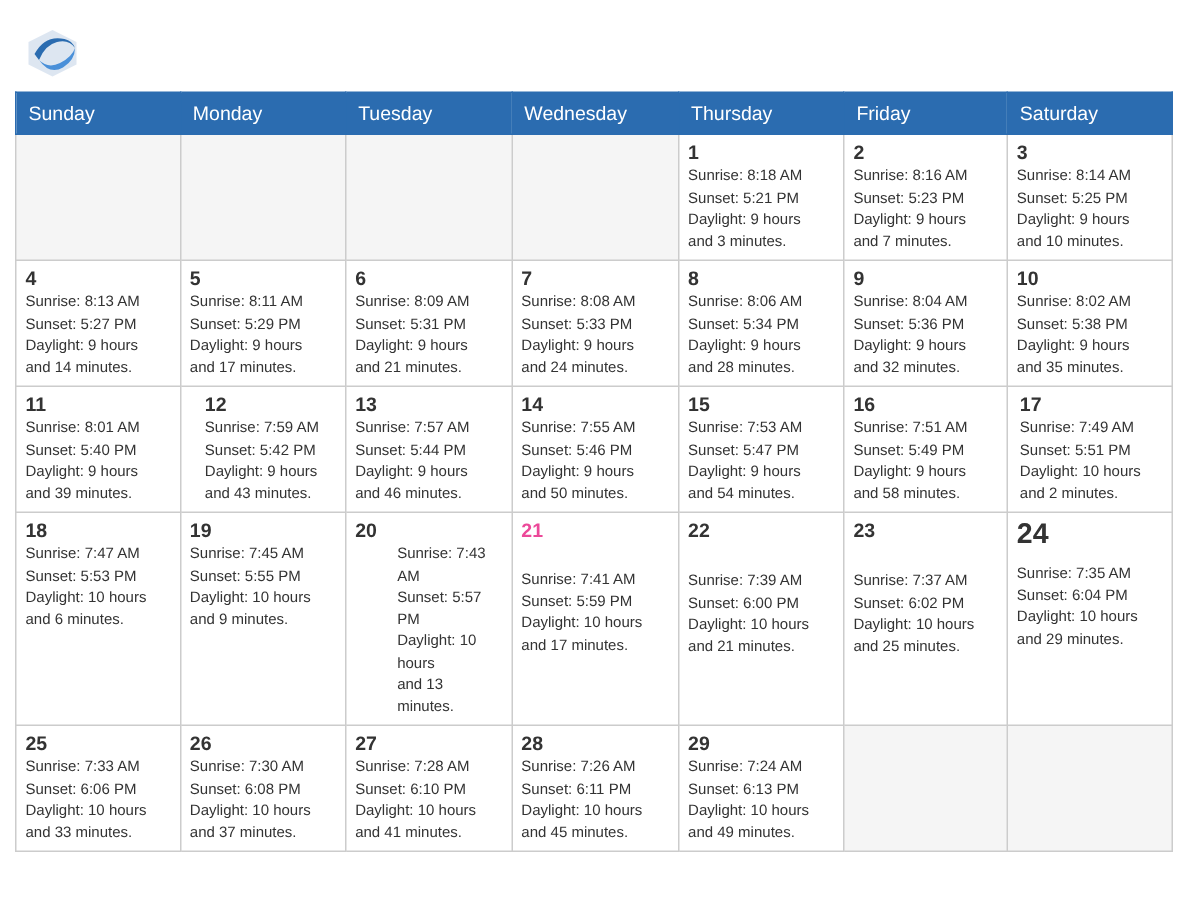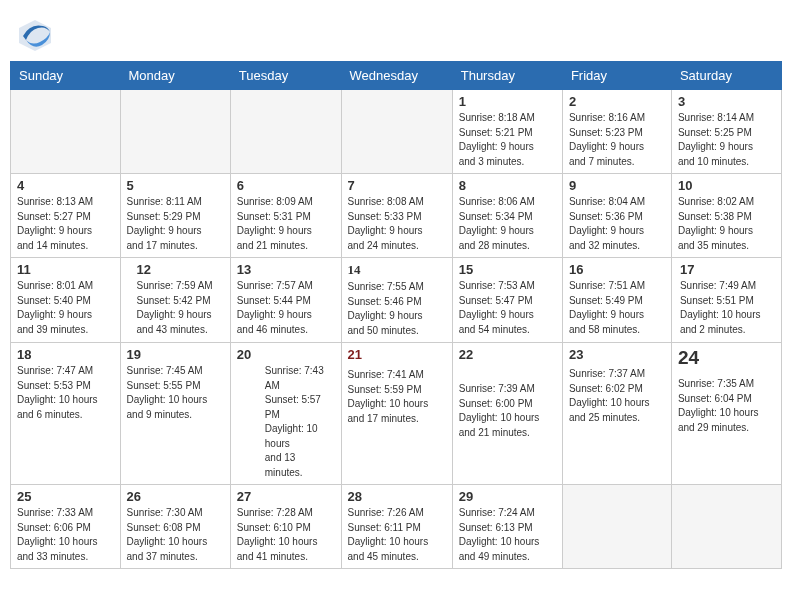--- a/index.html
+++ b/index.html
@@ -136,21 +136,21 @@
 and 43 minutes.</div>
           </td>
           <td style="border: 1px solid rgb(204, 204, 204); vertical-align: top; padding: 4px 6px; width: 113px; height: 82px; font-size: 10px; color: rgb(51, 51, 51); background: rgb(255, 255, 255);">
             <div style="font-size: 13px; font-weight: bold; color: rgb(51, 51, 51); margin-bottom: 2px;">13</div>
             <div style="font-size: 10px; color: rgb(51, 51, 51); line-height: 1.45; white-space: pre-line;">Sunrise: 7:57 AM
 Sunset: 5:44 PM
 Daylight: 9 hours
 and 46 minutes.</div>
           </td>
           <td style="border: 1px solid rgb(204, 204, 204); vertical-align: top; padding: 4px 6px; width: 113px; height: 82px; font-size: 10px; color: rgb(51, 51, 51); background: rgb(255, 255, 255);">
-            <div style="font-size: 13px; font-weight: bold; color: rgb(51, 51, 51); margin-bottom: 2px; font-family: Liberation Serif, serif;">14</div>
+            <div style="font-size: 13px; font-weight: bold; color: rgb(51, 51, 51); margin-bottom: 2px;">14</div>
             <div style="font-size: 10px; color: rgb(51, 51, 51); line-height: 1.45; white-space: pre-line;">Sunrise: 7:55 AM
 Sunset: 5:46 PM
 Daylight: 9 hours
 and 50 minutes.</div>
           </td>
           <td style="border: 1px solid rgb(204, 204, 204); vertical-align: top; padding: 4px 6px; width: 113px; height: 82px; font-size: 10px; color: rgb(51, 51, 51); background: rgb(255, 255, 255);">
             <div style="font-size: 13px; font-weight: bold; color: rgb(51, 51, 51); margin-bottom: 2px;">15</div>
             <div style="font-size: 10px; color: rgb(51, 51, 51); line-height: 1.45; white-space: pre-line;">Sunrise: 7:53 AM
 Sunset: 5:47 PM
 Daylight: 9 hours
@@ -187,35 +187,35 @@
 and 9 minutes.</div>
           </td>
           <td style="border: 1px solid rgb(204, 204, 204); vertical-align: top; padding: 4px 6px; width: 113px; height: 82px; font-size: 10px; color: rgb(51, 51, 51); background: rgb(255, 255, 255);">
             <div style="font-size: 13px; font-weight: bold; color: rgb(51, 51, 51); margin-bottom: 2px;">20</div>
             <div style="font-size: 10px; color: rgb(51, 51, 51); line-height: 1.45; white-space: pre-line; margin-left: 28px;">Sunrise: 7:43 AM
 Sunset: 5:57 PM
 Daylight: 10 hours
 and 13 minutes.</div>
           </td>
           <td style="border: 1px solid rgb(204, 204, 204); vertical-align: top; padding: 4px 6px; width: 113px; height: 82px; font-size: 10px; color: rgb(51, 51, 51); background: rgb(255, 255, 255);">
-            <div style="font-size: 13px; font-weight: bold; color: #7f1d1d; margin-bottom: 6px;">21</div>
+            <div style="font-size: 13px; font-weight: bold; color: #ec4899; margin-bottom: 19px;">21</div>
             <div style="font-size: 10px; color: rgb(51, 51, 51); line-height: 1.45; white-space: pre-line;">Sunrise: 7:41 AM
 Sunset: 5:59 PM
 Daylight: 10 hours
 and 17 minutes.</div>
           </td>
           <td style="border: 1px solid rgb(204, 204, 204); vertical-align: top; padding: 4px 6px; width: 113px; height: 82px; font-size: 10px; color: rgb(51, 51, 51); background: rgb(255, 255, 255);">
             <div style="font-size: 13px; font-weight: bold; color: rgb(51, 51, 51); margin-bottom: 2px;">22</div>
             <div style="font-size: 10px; color: rgb(51, 51, 51); line-height: 1.45; white-space: pre-line; margin-top: 20px;">Sunrise: 7:39 AM
 Sunset: 6:00 PM
 Daylight: 10 hours
 and 21 minutes.</div>
           </td>
           <td style="border: 1px solid rgb(204, 204, 204); vertical-align: top; padding: 4px 6px; width: 113px; height: 82px; font-size: 10px; color: rgb(51, 51, 51); background: rgb(255, 255, 255);">
-            <div style="font-size: 13px; font-weight: bold; color: rgb(51, 51, 51); margin-bottom: 5px;">23</div>
+            <div style="font-size: 13px; font-weight: bold; color: rgb(51, 51, 51); margin-bottom: 20px;">23</div>
             <div style="font-size: 10px; color: rgb(51, 51, 51); line-height: 1.45; white-space: pre-line;">Sunrise: 7:37 AM
 Sunset: 6:02 PM
 Daylight: 10 hours
 and 25 minutes.</div>
           </td>
           <td style="border: 1px solid rgb(204, 204, 204); vertical-align: top; padding: 4px 6px; width: 113px; height: 82px; font-size: 10px; color: rgb(51, 51, 51); background: rgb(255, 255, 255);">
             <div style="font-size: 19px; font-weight: bold; color: rgb(51, 51, 51); margin-bottom: 8px;">24</div>
             <div style="font-size: 10px; color: rgb(51, 51, 51); line-height: 1.45; white-space: pre-line;">Sunrise: 7:35 AM
 Sunset: 6:04 PM
 Daylight: 10 hours

